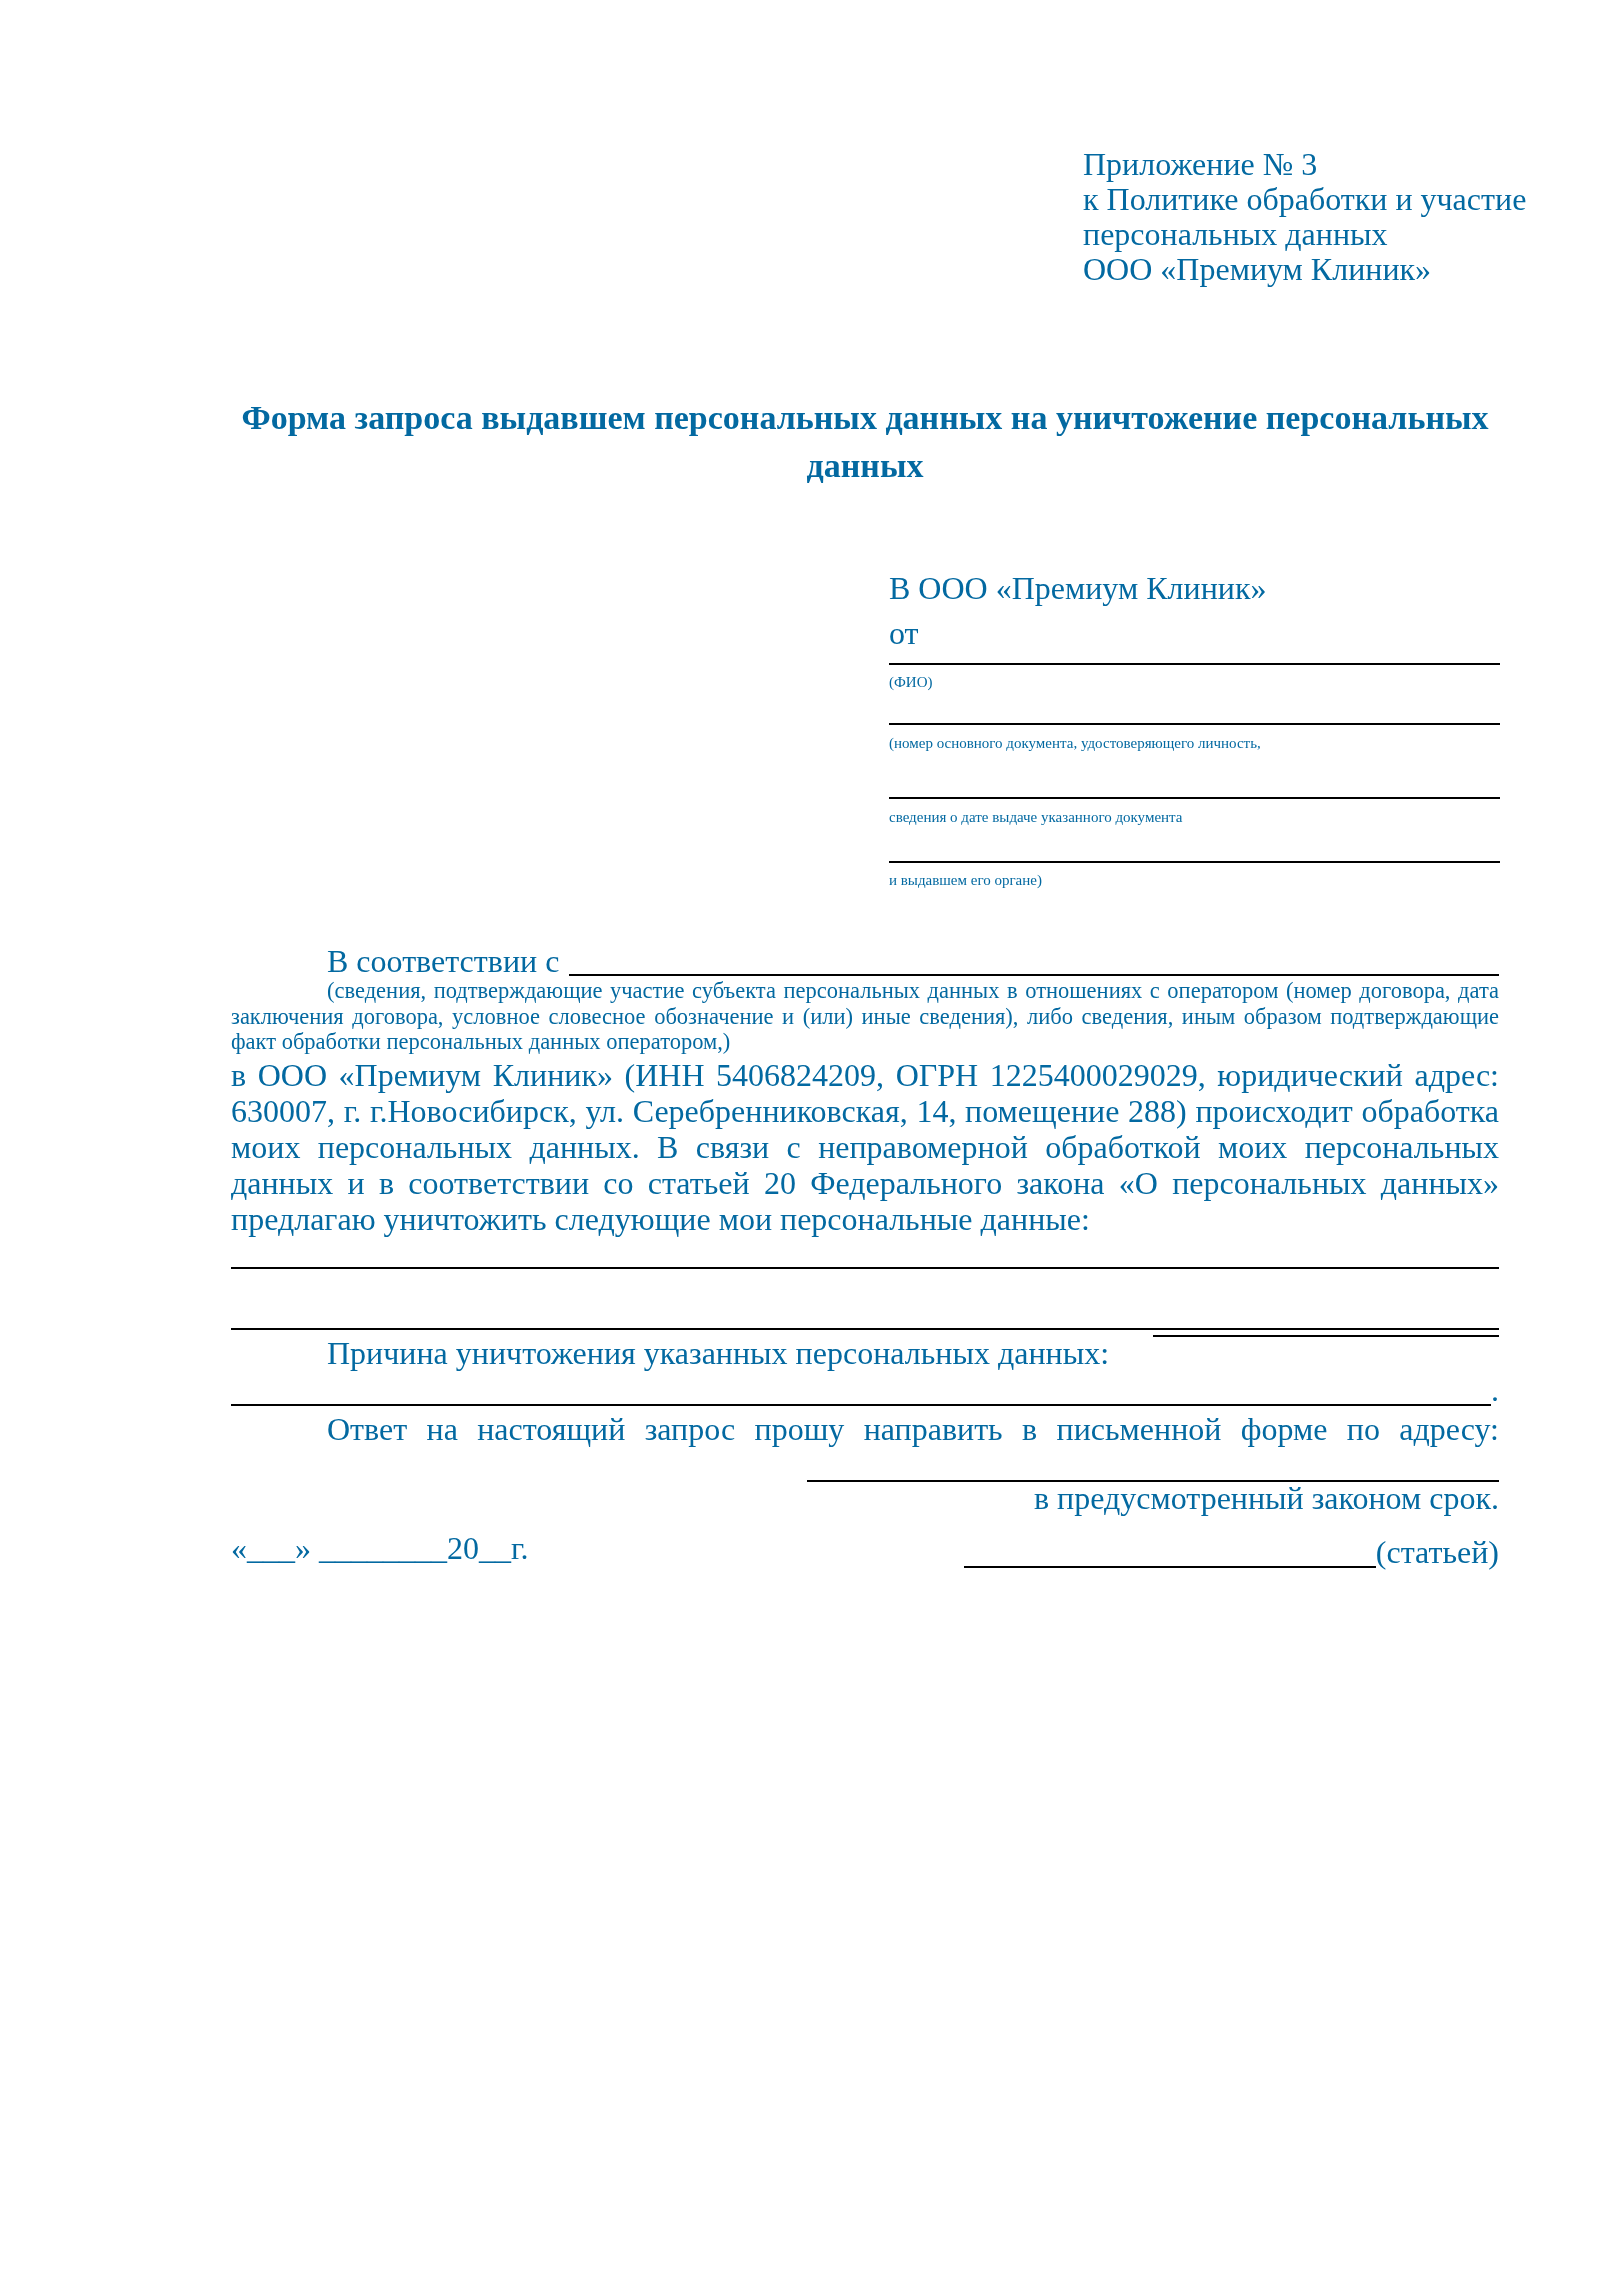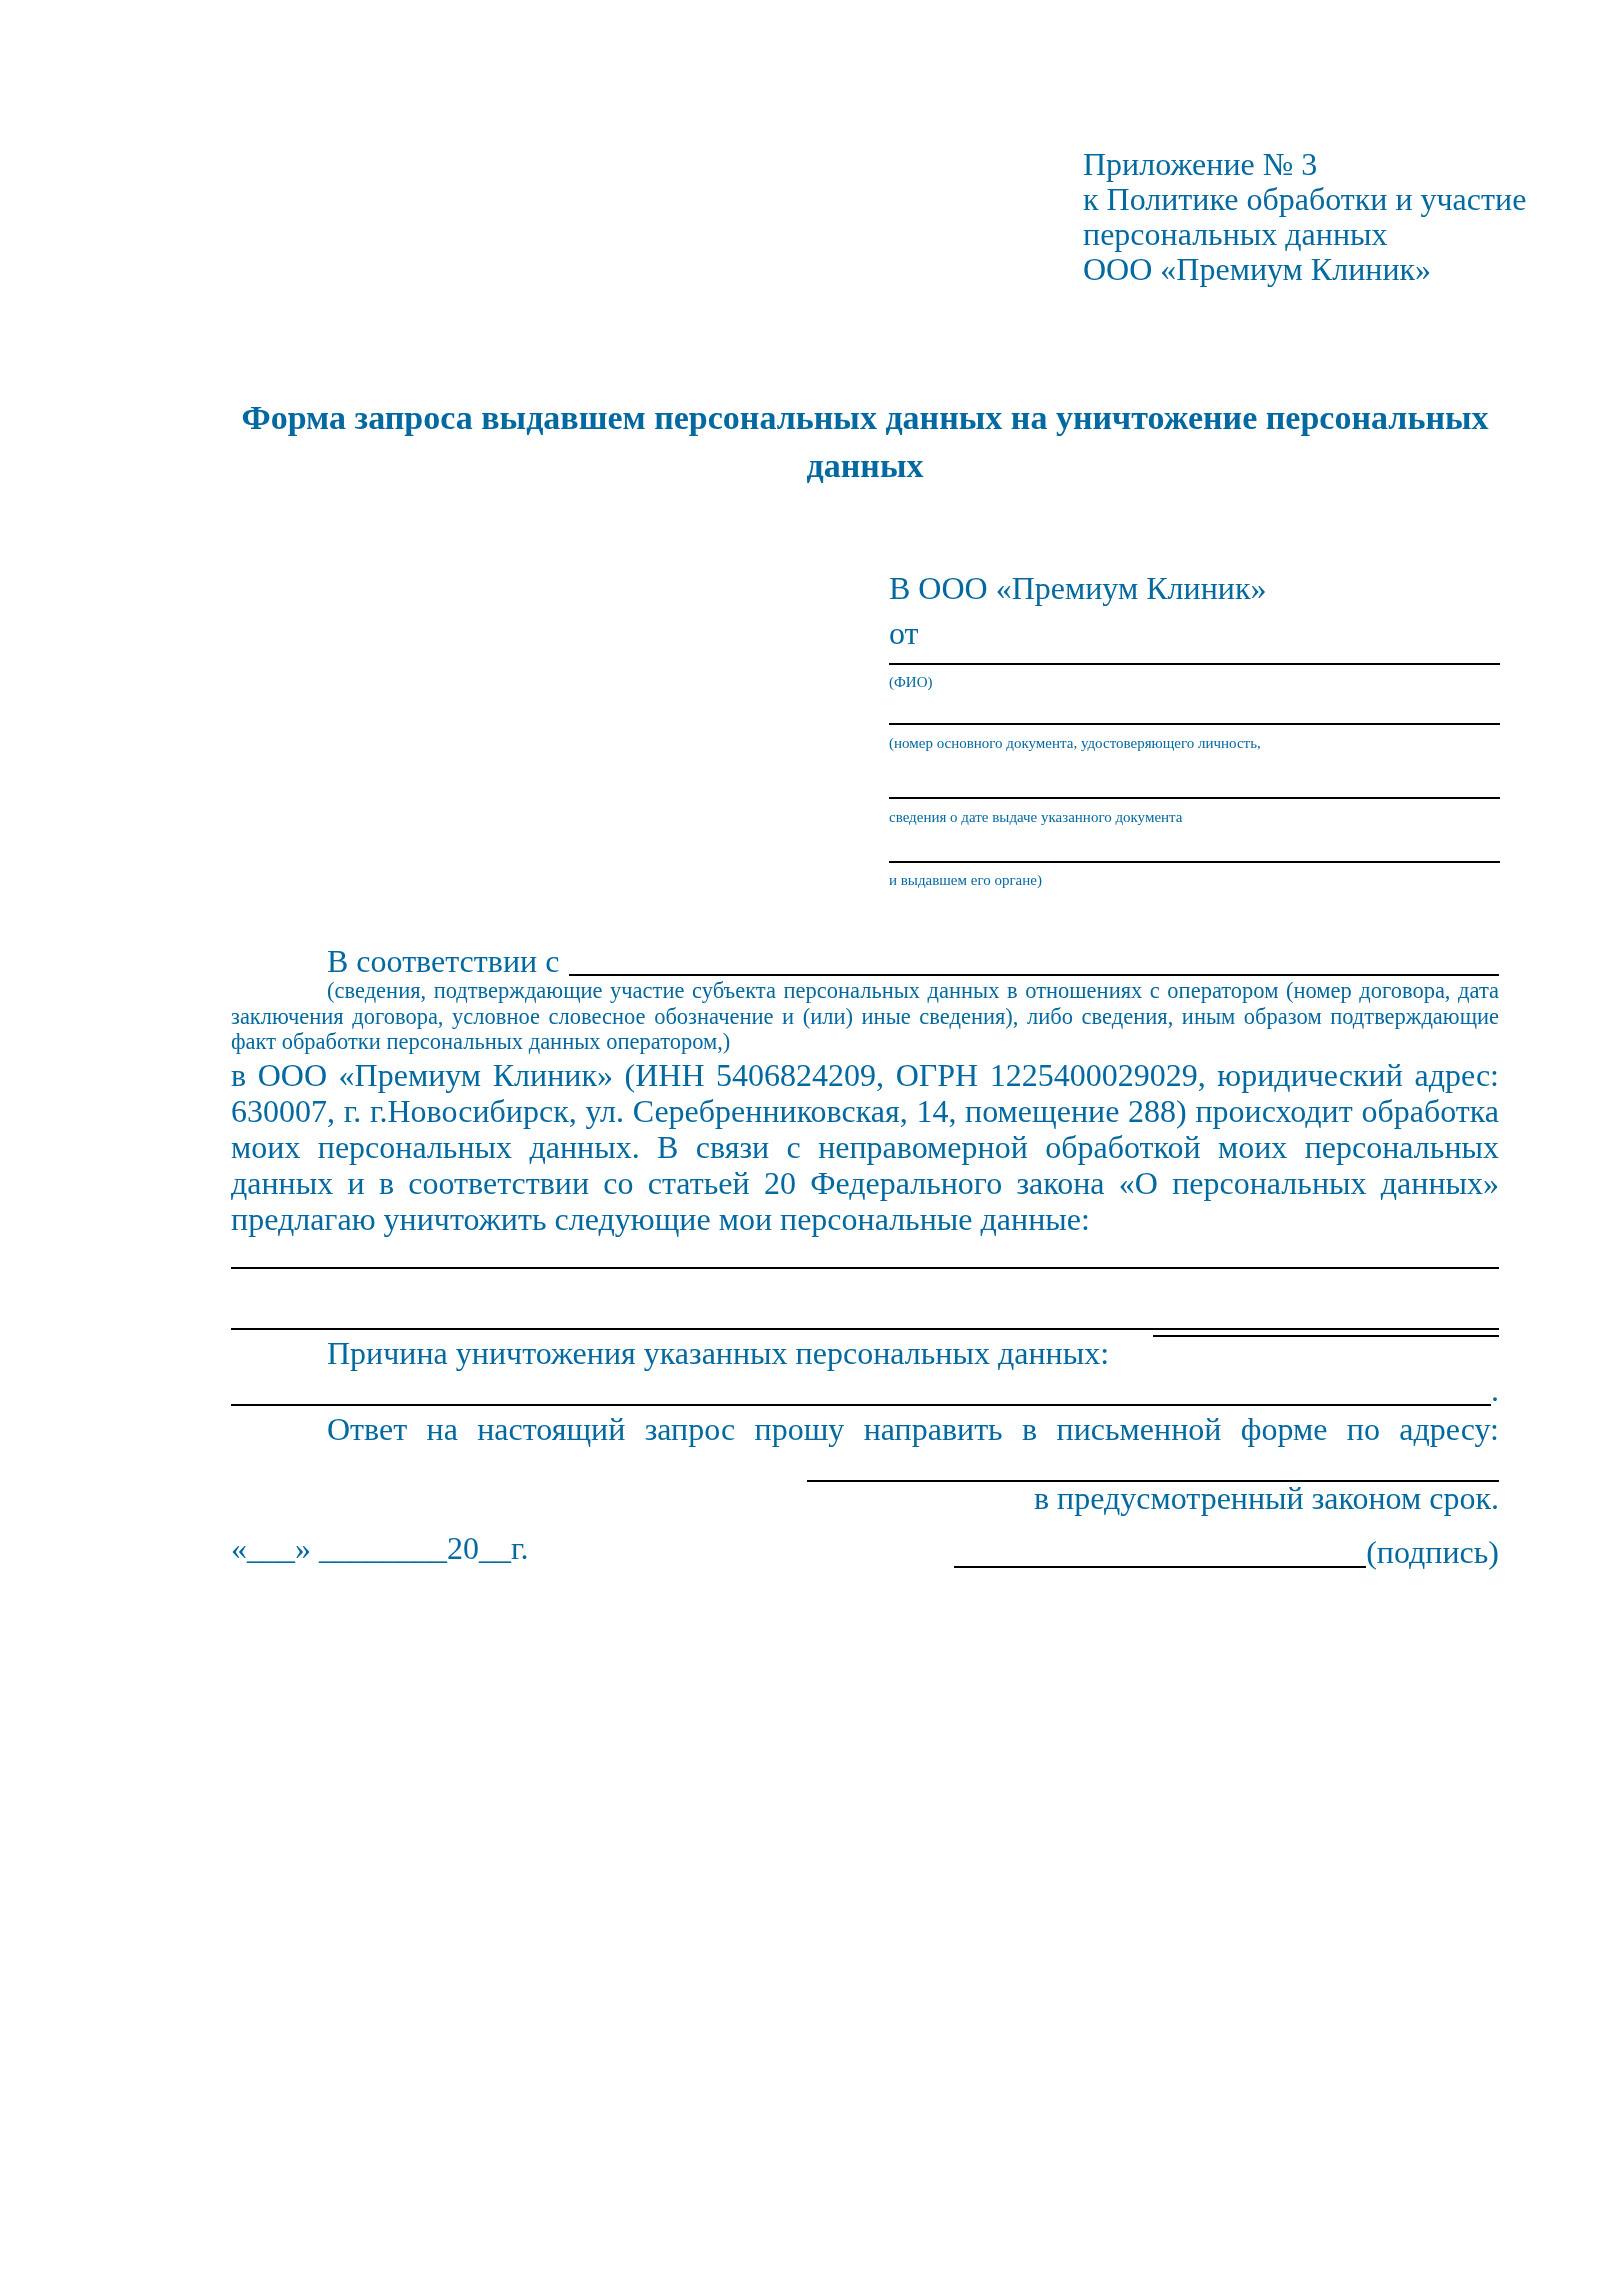--- a/index.html
+++ b/index.html
@@ -156,18 +156,18 @@
   <div class="abs reply-1">Ответ на настоящий запрос прошу направить в письменной форме по адресу:</div>
   <div class="abs reply-2">
     <span class="fill"></span>
     <span class="tail">в предусмотренный законом срок.</span>
   </div>
 
   <div class="abs footer-row">
     <span class="date">«___» ________20__г.</span>
     <span class="sig">
       <span class="fill"></span>
-      <span class="cap">(подпись)</span>
+      <span class="cap">(статьей)</span>
     </span>
   </div>
 
 </div>
 
 
 </body></html>

